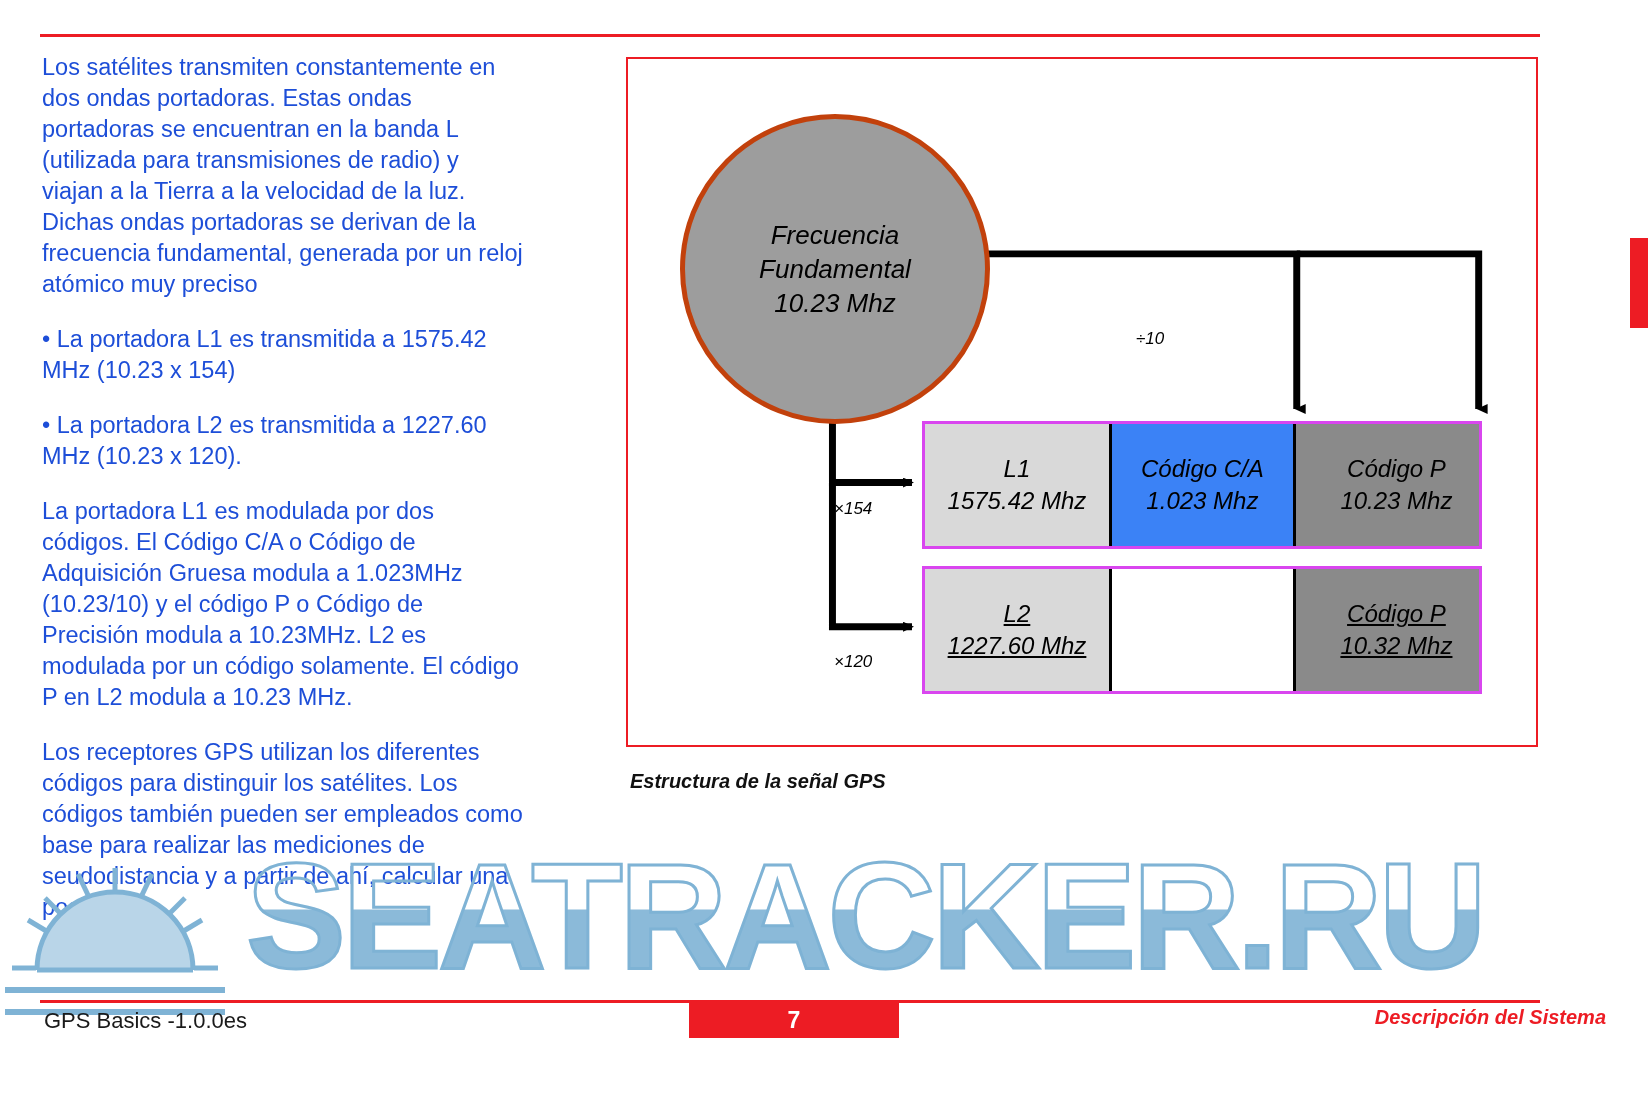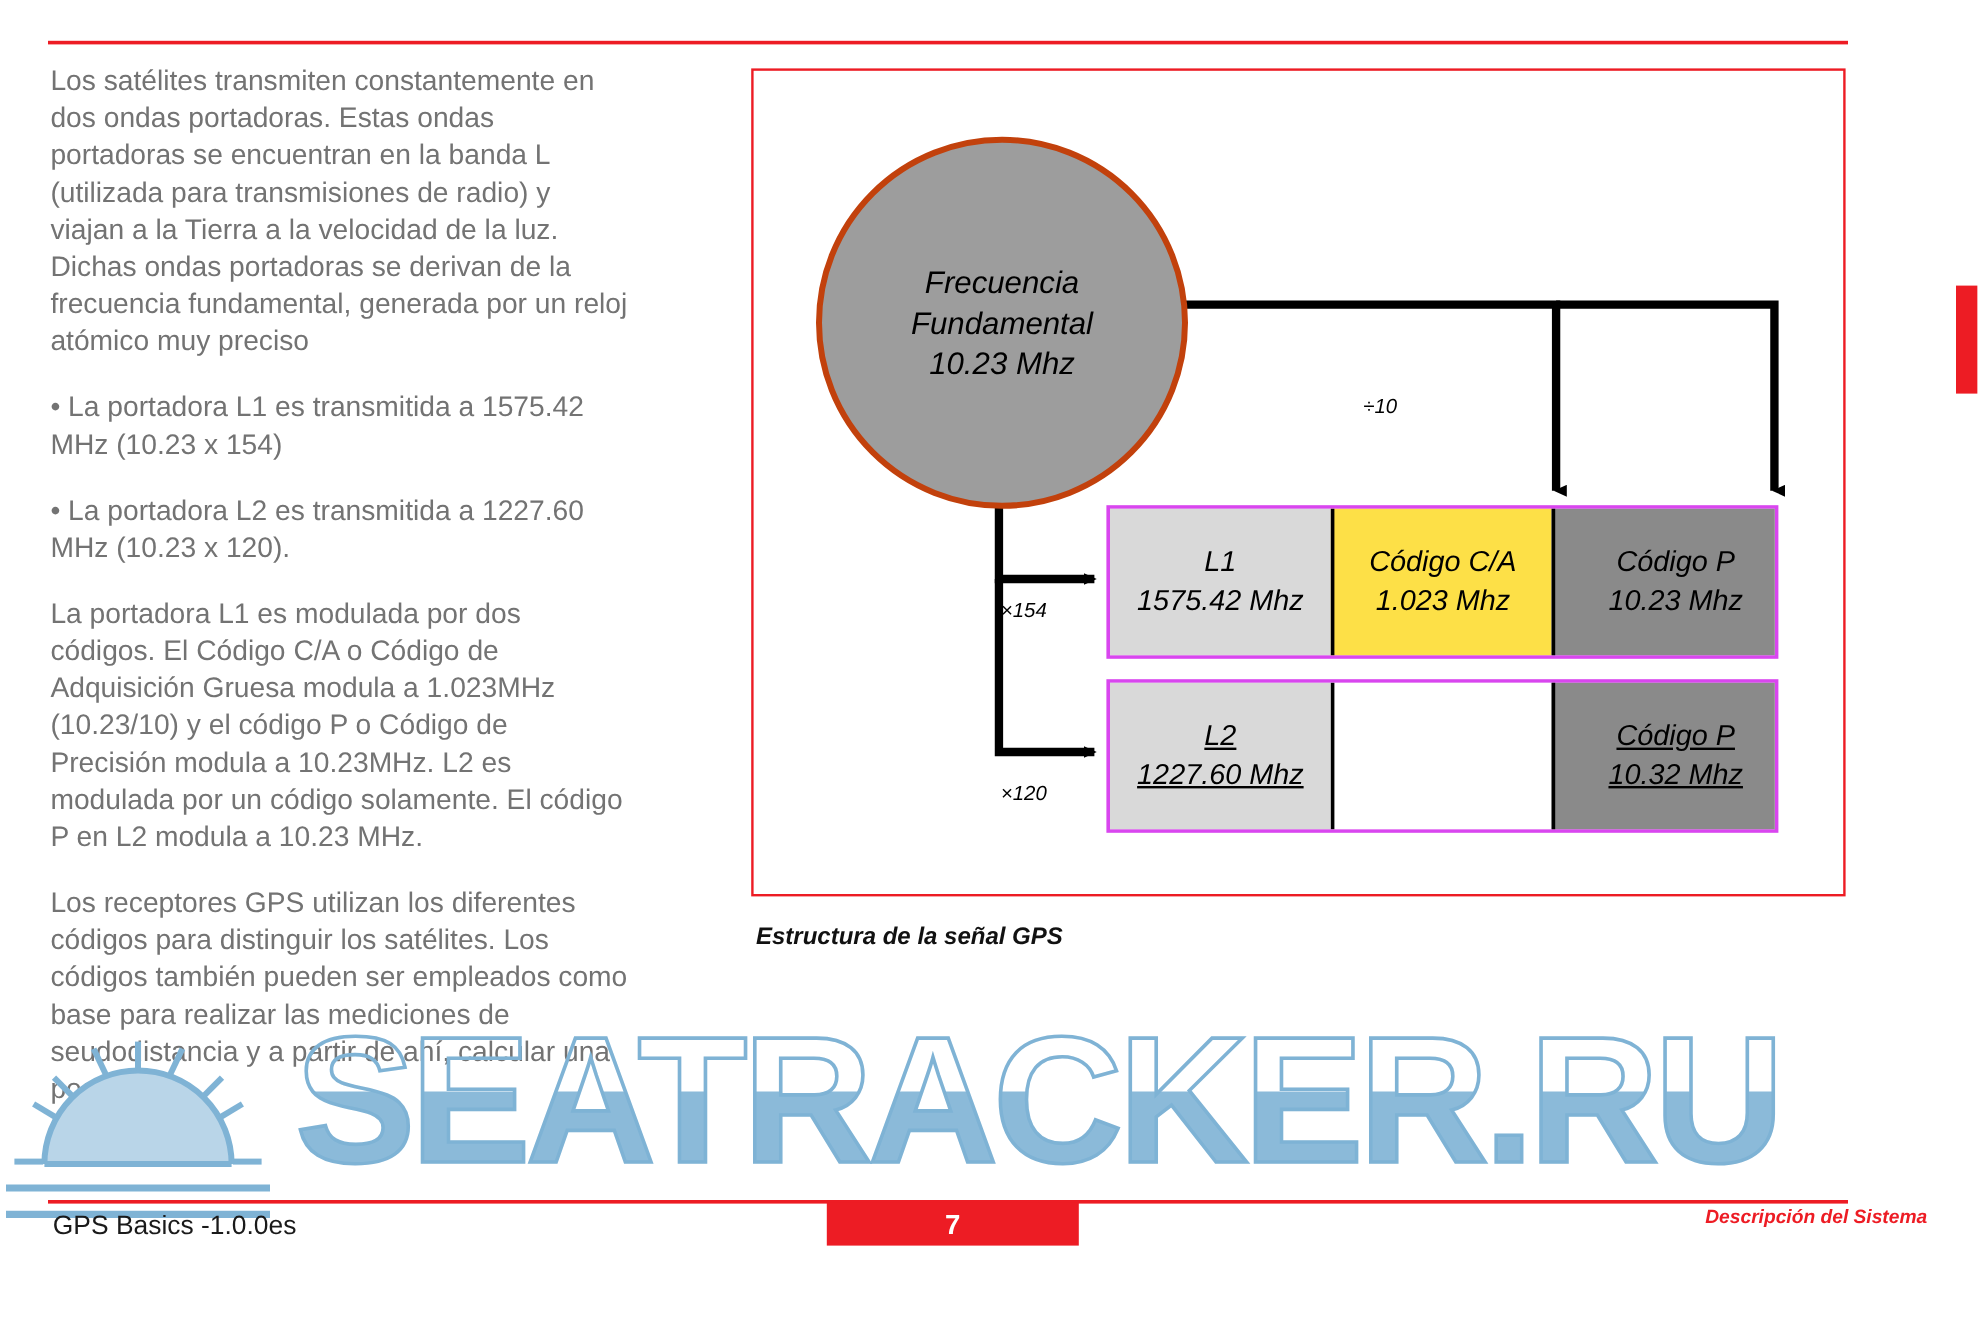--- a/index.html
+++ b/index.html
@@ -42,21 +42,21 @@
   }
 
   
   .text-col {
     position: absolute;
     left: 42px;
     top: 52px;
     width: 482px;
     font-size: 23.5px;
     line-height: 31px;
-    color: #737373;
+    color: #1d4ed8;
   }
   .text-col p {
     margin: 0 0 24px 0;
   }
 
   
   .figure-panel {
     position: absolute;
     left: 626px;
     top: 57px;
@@ -134,37 +134,37 @@
     justify-content: center;
     font-style: italic;
     font-size: 24px;
     line-height: 32px;
     color: #000;
     text-align: center;
     box-sizing: border-box;
   }
   .cell + .cell { border-left: 3px solid #000; }
   .c-light { background: #d9d9d9; width: 186px; }
-  .c-mid   { background: #fde047; width: 186px; }
+  .c-mid   { background: #3b82f6; width: 186px; }
   .c-dark  { background: #8a8a8a; width: 188px; padding-left: 18px; }
   .c-white { background: #ffffff; width: 186px; }
 
   
   .footer-left {
     position: absolute;
     left: 44px;
     top: 1008px;
     font-size: 22px;
     color: #1a1a1a;
   }
   .footer-right {
     position: absolute;
     right: 42px;
     top: 1006px;
-    font-size: 16px;
+    font-size: 20px;
     font-weight: bold;
     font-style: italic;
     color: #ed1c24;
   }
   .page-num {
     position: absolute;
     left: 689px;
     top: 1002px;
     width: 210px;
     height: 36px;

